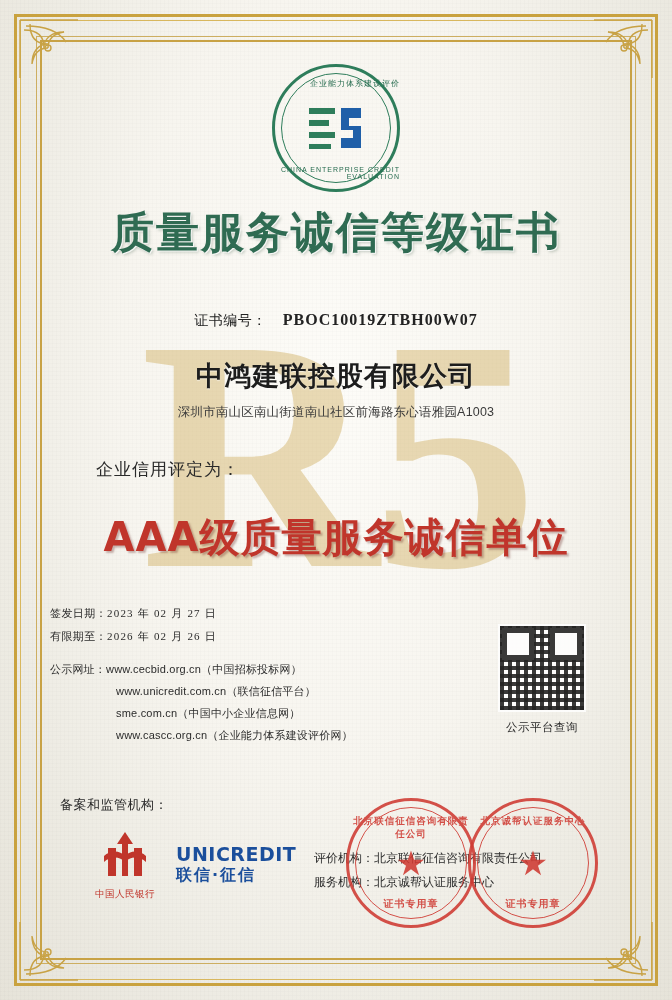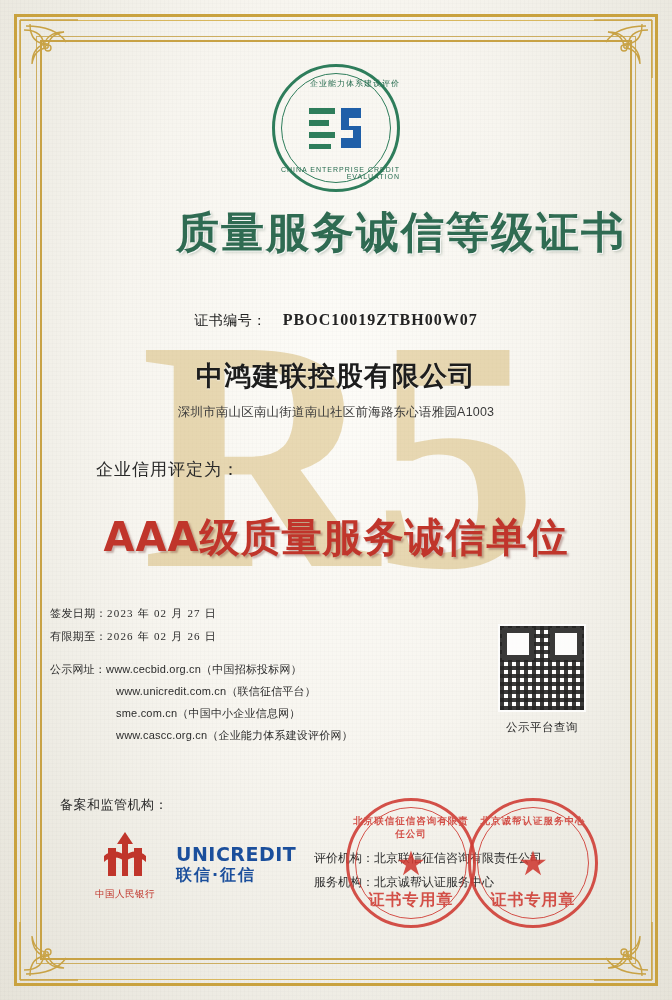--- a/index.html
+++ b/index.html
@@ -128,21 +128,21 @@
     left: 50%; top: 50%;
     transform: translate(-50%,-50%);
     width: 58px; height: 48px;
   }
 
   
   .main-title {
     position: absolute;
     top: 158px;
     left: 0; right: 0;
-    text-align: right;
+    text-align: center;
     font-family: "DejaVu Sans", sans-serif;
     font-weight: bold;
     font-size: 43px;
     letter-spacing: 2px;
     color: #2f6b52;
     text-shadow: 1px 1px 0 rgba(255,255,255,0.8), 2px 2px 3px rgba(60,90,70,0.28);
   }
 
   .bank-line {
     position: absolute;
@@ -355,21 +355,21 @@
     position: absolute;
     left: 50%; top: 50%;
     transform: translate(-50%,-50%);
     font-size: 34px;
     line-height: 1;
   }
   .seal .seal-bottom {
     position: absolute;
     left: 0; right: 0; bottom: 14px;
     text-align: center;
-    font-size: 16px;
+    font-size: 10px;
     font-weight: bold;
     letter-spacing: 1px;
   }
   .seal-1 { left: 300px; top: 752px; }
   .seal-2 { left: 422px; top: 752px; }
 </style>
 </head>
 <body>
 
 <div class="certificate">

